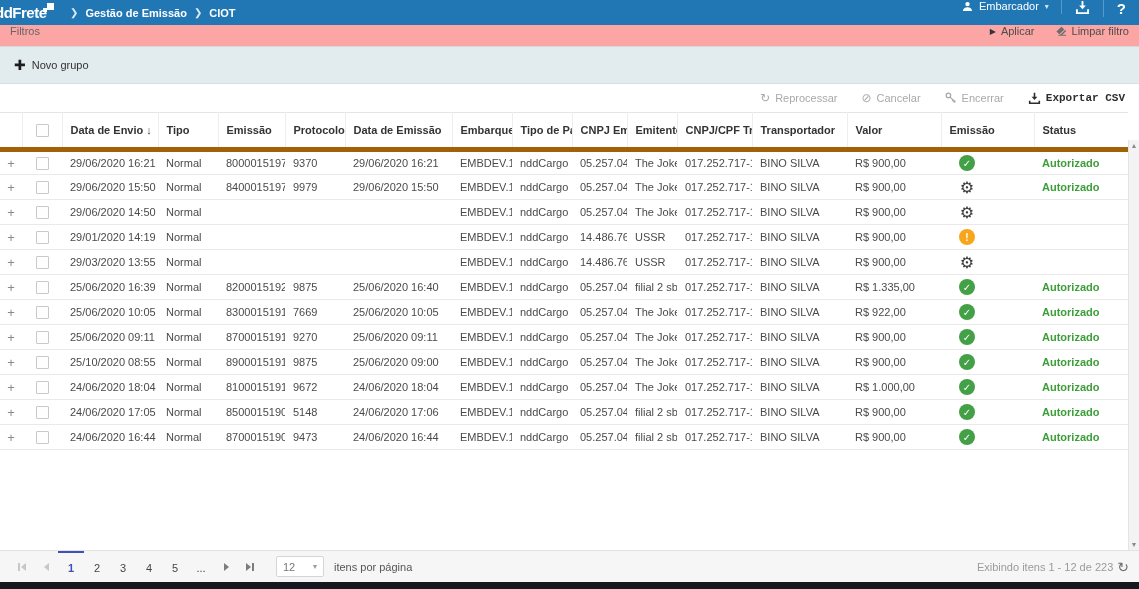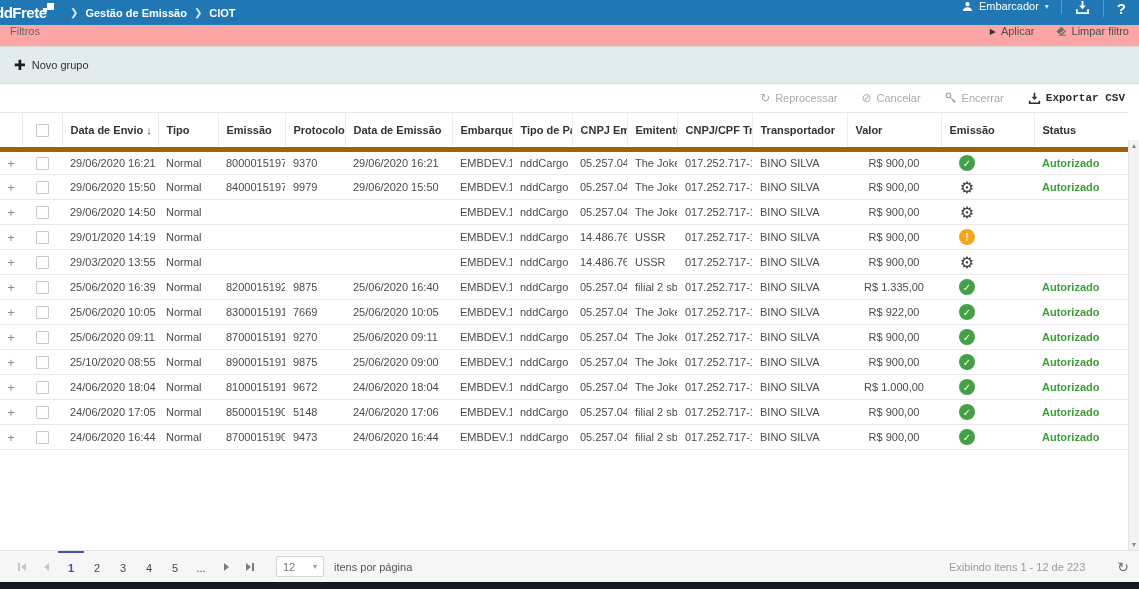--- a/index.html
+++ b/index.html
@@ -41,21 +41,21 @@
   
   .grid-area { flex:1 1 auto; position:relative; background:#fff; overflow:hidden; }
   table { border-collapse:collapse; table-layout:fixed; width:1128px; font-size:11px; color:#4a4a4a; border-top:1px solid #e5e5e5; }
   thead th { height:37px; font-size:11px; font-weight:bold; color:#333; text-align:left; padding:0 8px; border-bottom:5px solid #a16207; border-left:1px solid #ededed; white-space:nowrap; overflow:hidden; }
   thead th:first-child { border-left:none; }
   tbody td { height:25px; padding:0 8px; border-bottom:1px solid #e9e9e9; white-space:nowrap; overflow:hidden; }
   .c-expand { text-align:center; color:#8a8a8a; font-size:13px; padding:0 !important; }
   .c-check { text-align:center; padding:0 !important; }
   input[type=checkbox] { appearance:none; -webkit-appearance:none; width:13px; height:13px; border:1px solid #c9c9c9; border-radius:1px; background:#fefefe; vertical-align:middle; }
   .sort-arrow { font-weight:bold; color:#444; margin-left:3px; }
-  .c-valor { text-align:center; }
+  .c-valor { text-align:left; }
   .c-status { color:#3c9e38; font-weight:bold; }
   .em-icon { display:inline-flex; width:16px; height:16px; border-radius:50%; align-items:center; justify-content:center; color:#fff; font-size:10px; vertical-align:middle; margin-left:10px; }
   .check-circle-icon { background:#43a047; }
   .check-circle-icon::before { content:"✓"; font-weight:bold; }
   .gear-icon { background:transparent; color:#3b3b3b; font-size:16px; }
   .gear-icon::before { content:"⚙"; }
   .warning-icon { background:#f7a61c; font-weight:bold; }
   .warning-icon::before { content:"!"; }
 
   .vscroll { position:absolute; top:28px; right:0; bottom:0; width:11px; background:#f3f3f3; border-left:1px solid #e4e4e4; display:flex; flex-direction:column; justify-content:space-between; align-items:center; padding:2px 0; font-size:7px; color:#8b8b8b; }
@@ -66,21 +66,21 @@
   .pg-nav { width:24px; color:#c7c7c7; gap:1px; }
   .pg-nav.enabled { color:#7d7d7d; }
   .tri-left { width:0; height:0; border-top:4px solid transparent; border-bottom:4px solid transparent; border-right:5px solid currentColor; }
   .tri-right { width:0; height:0; border-top:4px solid transparent; border-bottom:4px solid transparent; border-left:5px solid currentColor; }
   .nav-bar { width:2px; height:8px; background:currentColor; }
   .pg-num { width:26px; color:#454545; border-top:2px solid transparent; }
   .pg-num.active { color:#3f51b5; font-weight:bold; border-top:2px solid #3f51b5; }
   .page-size { align-self:center; margin-left:14px; width:48px; height:21px; background:#fff; border:1px solid #d5d5d5; border-radius:2px; display:flex; align-items:center; justify-content:space-between; padding:0 6px; color:#777; cursor:pointer; }
   .ps-chev { font-size:8px; color:#9c9c9c; }
   .page-size-label { align-self:center; margin-left:10px; color:#555; }
-  .pager-right { margin-left:auto; display:flex; align-items:center; gap:32px; color:#9b9b9b; }
+  .pager-right { margin-left:auto; display:flex; align-items:center; gap:4px; color:#9b9b9b; }
   .refresh-icon { font-size:14px; color:#6e6e6e; cursor:pointer; }
 
   .bottom-strip { flex:0 0 7px; background:#15181c; }
 
   svg { display:block; }
 </style>
 </head>
 <body>
 
 <div class="page">

